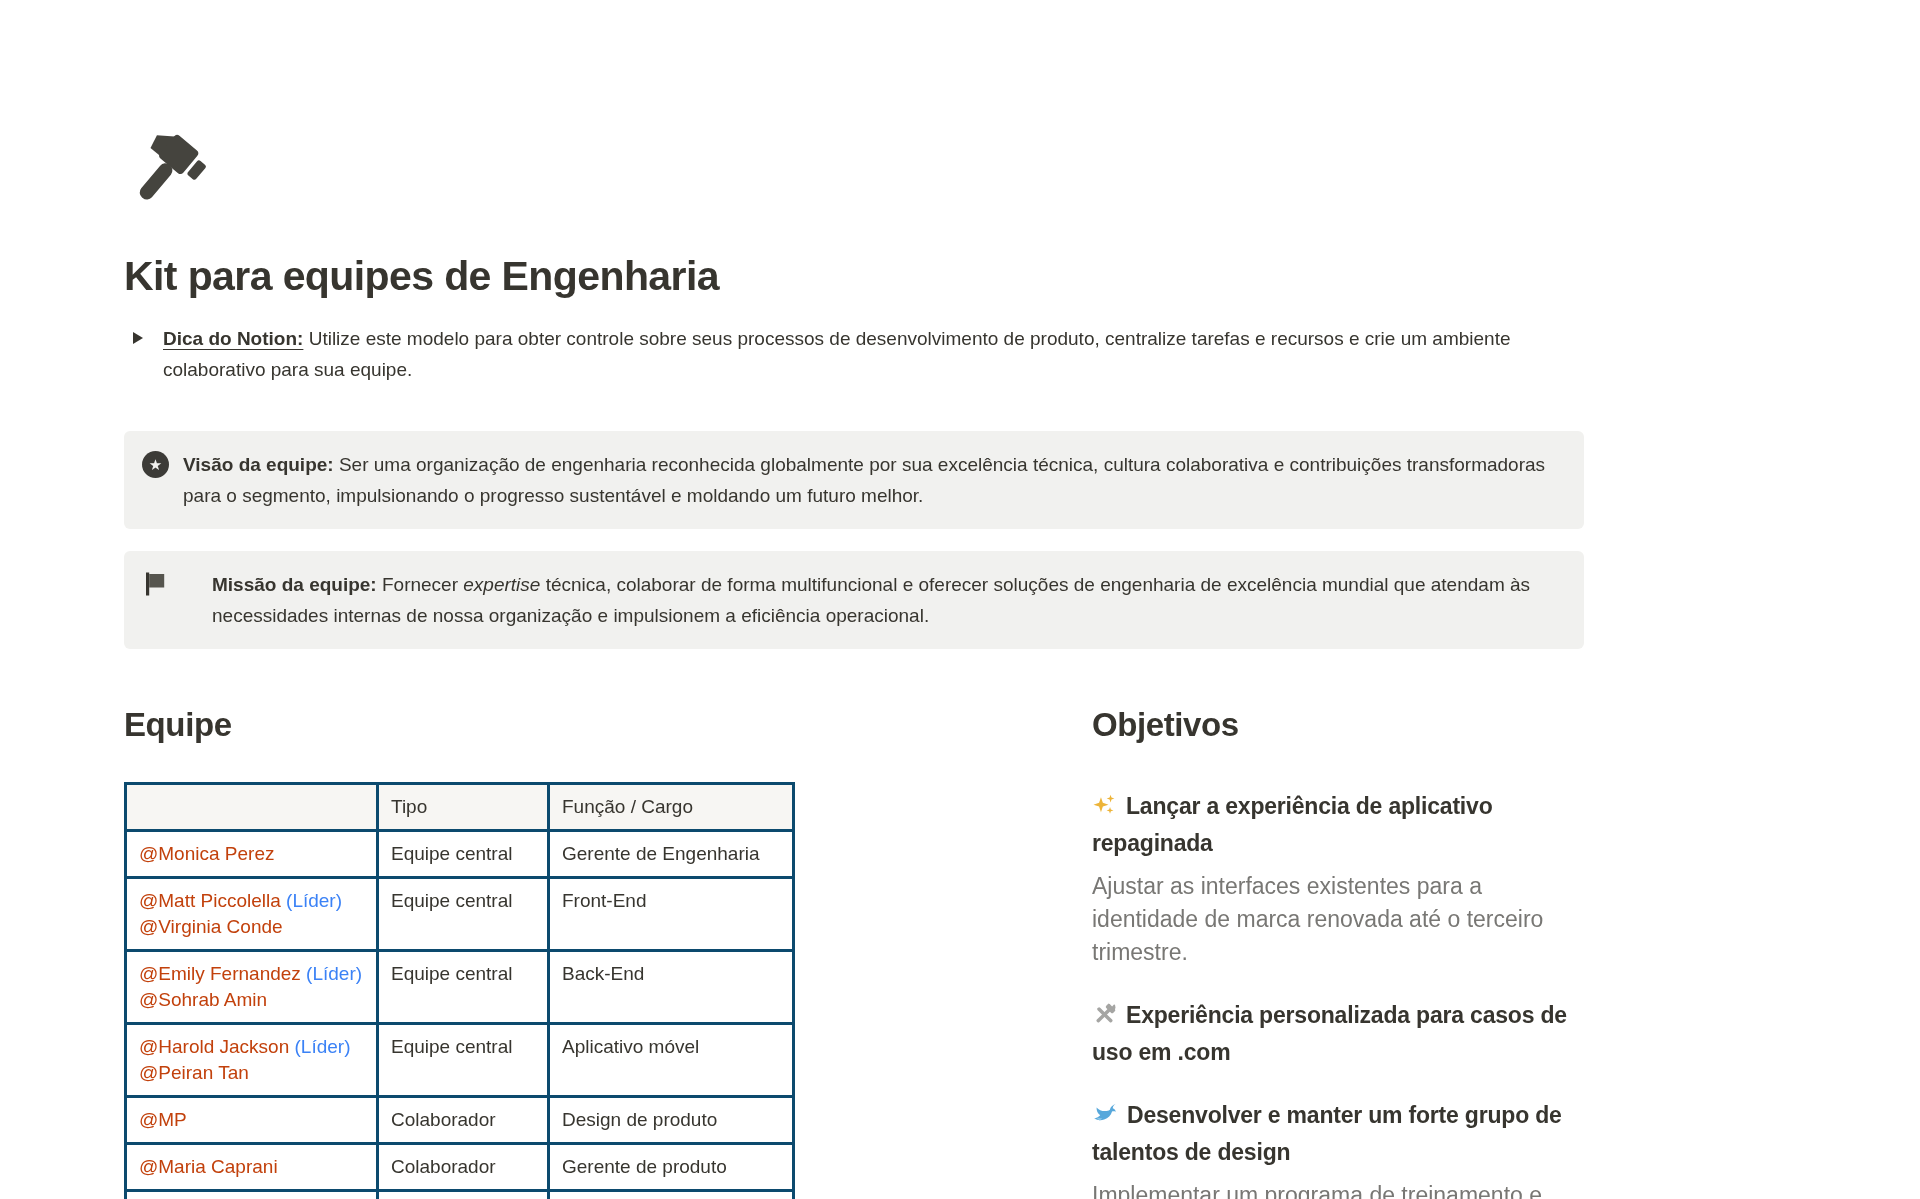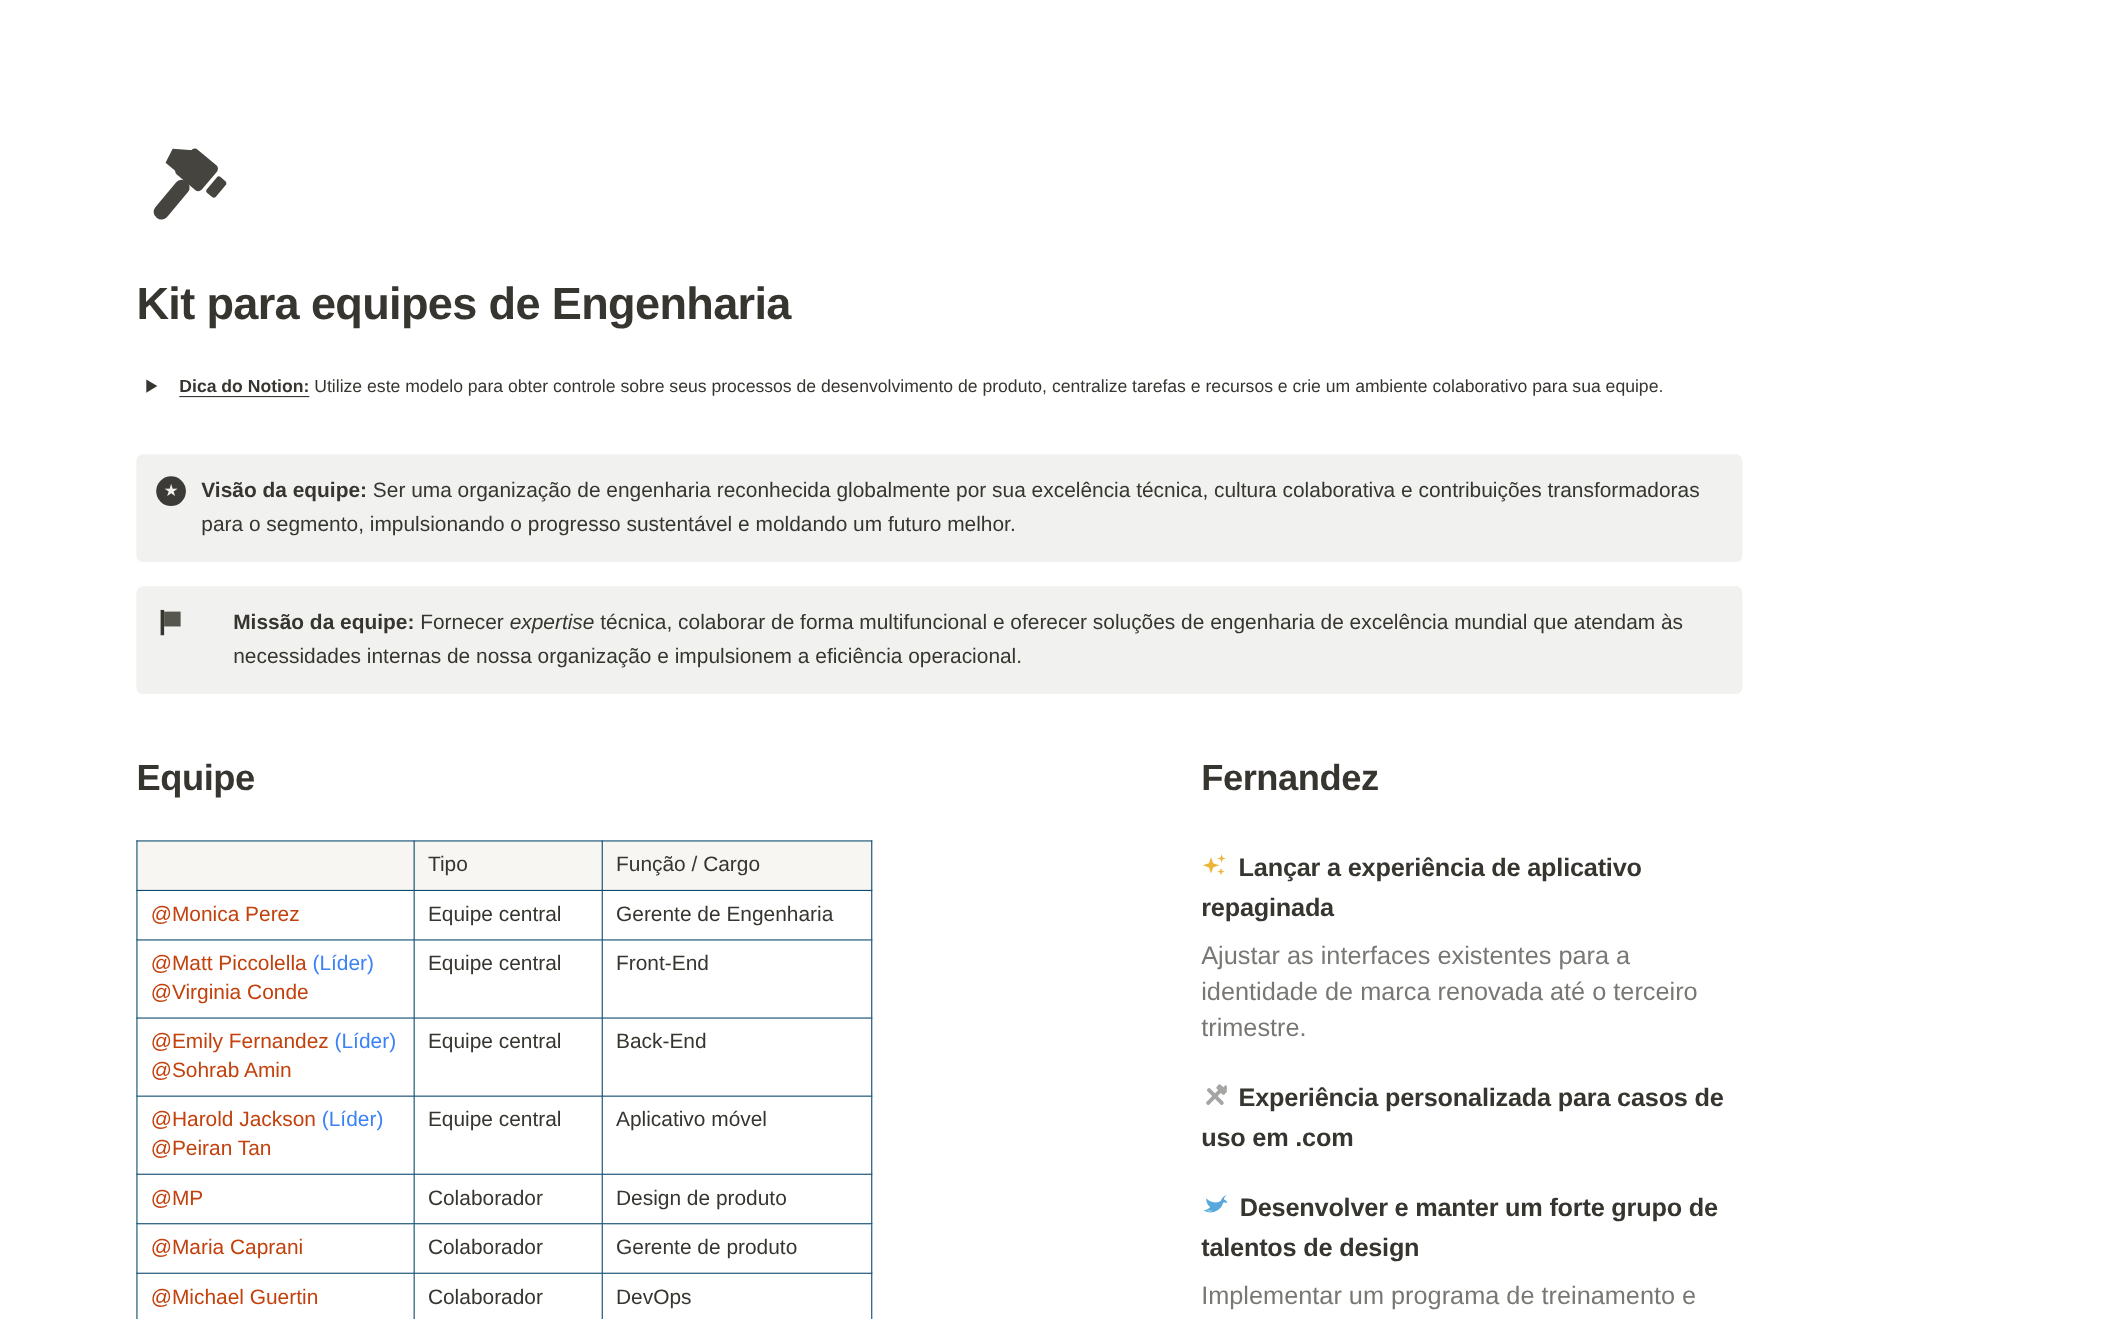--- a/index.html
+++ b/index.html
@@ -18,21 +18,21 @@
   .page-title {
     margin-top: 36px;
     font-size: 41px;
     line-height: 50px;
     font-weight: 700;
     letter-spacing: -0.6px;
     color: #37352f;
   }
 
   
-  .tip-row { position: relative; margin-top: 35px; padding-left: 39px; font-size: 16px; line-height: 31px; }
+  .tip-row { position: relative; margin-top: 22px; padding-left: 39px; font-size: 19px; line-height: 31px; }
   .toggle-triangle {
     position: absolute; left: 9px; top: 9px;
     width: 0; height: 0;
     border-left: 10px solid #37352f;
     border-top: 6px solid transparent;
     border-bottom: 6px solid transparent;
     cursor: pointer;
   }
   .tip-label { font-weight: 700; text-decoration: underline; text-underline-offset: 4px; cursor: pointer; }
 
@@ -63,21 +63,21 @@
   .col-left { width: 876px; flex: 0 0 auto; }
   .col-right { flex: 1 1 auto; min-width: 0; }
   h2.section-heading { font-size: 33px; line-height: 42px; font-weight: 700; letter-spacing: -0.4px; }
 
   
   table.team-table { border-collapse: collapse; margin-top: 36px; table-layout: fixed; width: 668px; font-size: 19px; }
   .team-table col.c1 { width: 252px; }
   .team-table col.c2 { width: 171px; }
   .team-table col.c3 { width: 245px; }
   .team-table th, .team-table td {
-    border: 1px solid #0c4a6e;
+    border: 3px solid #0c4a6e;
     padding: 9px 12px;
     text-align: left;
     vertical-align: top;
     line-height: 26px;
     font-weight: 400;
   }
   .team-table thead th { background: #f7f6f3; height: 44px; }
   .mention { color: #c2410c; cursor: pointer; }
   .leader-suffix { color: #3b82f6; white-space: pre; }
   .member-line { white-space: nowrap; overflow: hidden; }
@@ -207,21 +207,21 @@
               <div class="member-line"><span class="mention">@Michael Guertin</span><span class="leader-suffix"></span></div>
             </td>
             <td>Colaborador</td>
             <td>DevOps</td>
           </tr>
         </tbody>
       </table>
     </div>
 
     <div class="col-right">
-      <h2 class="section-heading">Fernandez</h2>
+      <h2 class="section-heading">Objetivos</h2>
 
       <div class="goal-item">
         <div class="goal-title">
           <span class="g-icon">
             <svg viewBox="0 0 24 24" width="25" height="25" aria-hidden="true">
               <g fill="#edb439">
                 <path d="M8.6 4 L10.4 9.4 L15.8 11.2 L10.4 13 L8.6 18.4 L6.8 13 L1.4 11.2 L6.8 9.4 Z"></path>
                 <path d="M17.8 1.6 L18.7 4.4 L21.5 5.3 L18.7 6.2 L17.8 9 L16.9 6.2 L14.1 5.3 L16.9 4.4 Z"></path>
                 <path d="M17.3 13.4 L18.1 15.9 L20.6 16.7 L18.1 17.5 L17.3 20 L16.5 17.5 L14 16.7 L16.5 15.9 Z"></path>
               </g>

